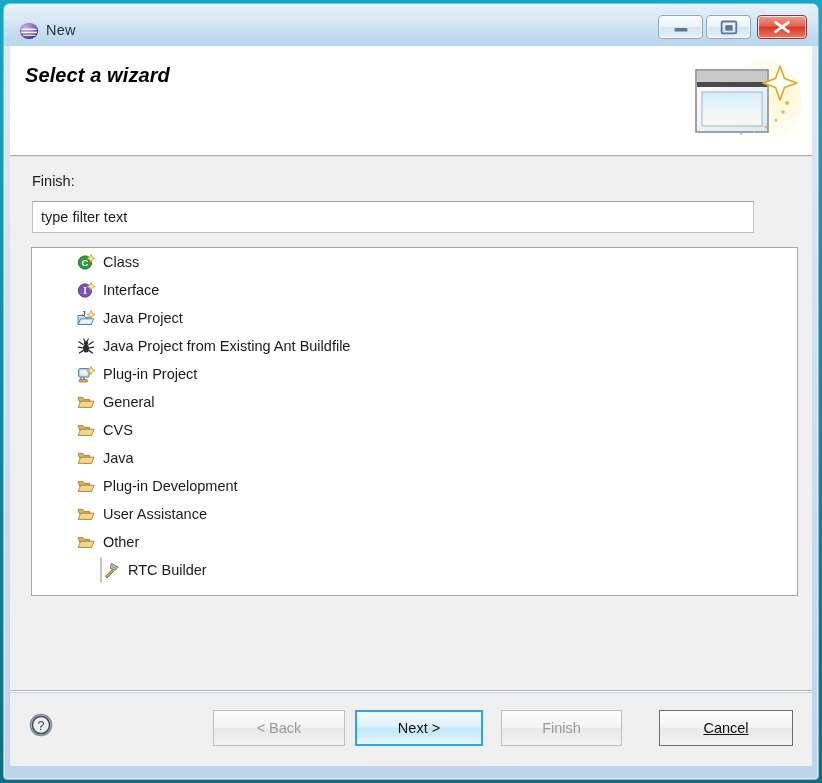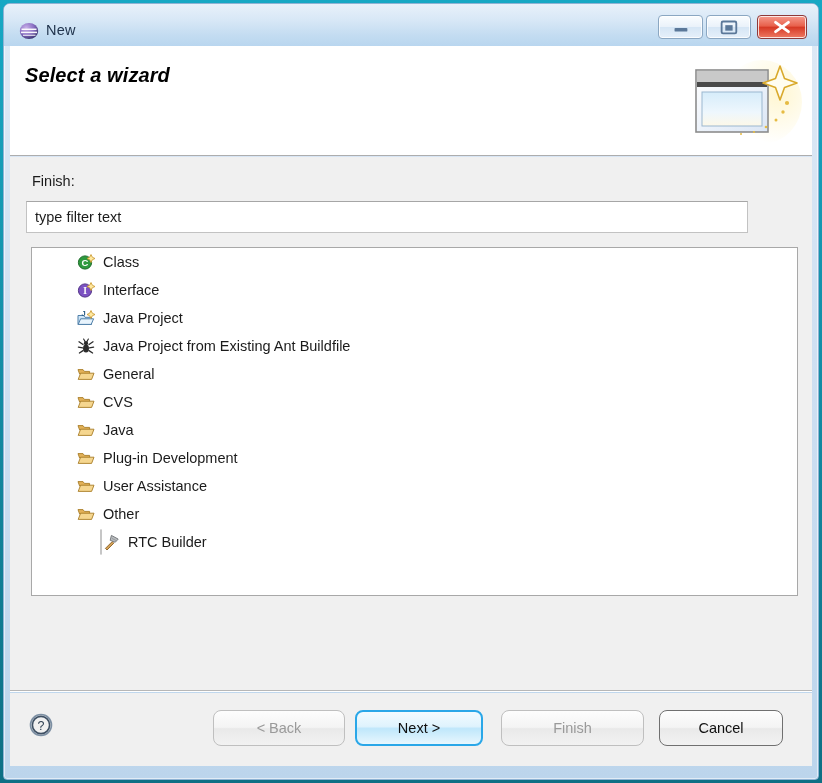--- a/index.html
+++ b/index.html
@@ -86,21 +86,21 @@
   #body-area {
     position: absolute; left: 6px; top: 153px;
     width: 802px; height: 533px;
     background: #f0f0f0;
   }
   #wizards-label {
     position: absolute; left: 22px; top: 16px;
     font-size: 14.5px; color: #1b1b1b;
   }
   #filter-input {
-    position: absolute; left: 16px; top: 44px;
+    position: absolute; left: 22px; top: 44px;
     width: 722px; height: 32px;
     background: #ffffff;
     border: 1px solid #c2c2c2;
     border-top-color: #a6a6a6;
     padding: 0 8px;
     font-size: 14.5px; color: #c2410c;
     font-family: "Liberation Sans", sans-serif;
     line-height: 30px;
     outline: none;
   }
@@ -162,41 +162,41 @@
     width: 802px; height: 73px;
     background: #f0f0f0;
   }
   #help-icon {
     position: absolute; left: 18px; top: 19px;
     width: 26px; height: 26px;
   }
   .dlg-btn {
     position: absolute; top: 17px;
     height: 36px;
-    border-radius: 8px;
+    border-radius: 0;
     font-size: 14.5px;
     font-family: "Liberation Sans", sans-serif;
     text-align: center;
     line-height: 34px;
     background: linear-gradient(180deg,#fdfdfd 0%, #f4f4f4 48%, #e9e9e9 52%, #f2f2f2 100%);
     border: 1px solid #bfbfbf;
     color: #9a9a9a;
     cursor: default;
   }
   .dlg-btn.enabled { color: #101010; border-color: #707070; }
   .dlg-btn.primary {
     color: #101010;
     border: 2px solid #2aa7e8;
     background: linear-gradient(180deg,#f2fbff 0%, #dff3fd 45%, #bfe7fb 52%, #e8f7fe 100%);
     line-height: 32px;
   }
   #btn-back   { left: 203px; width: 132px; }
   #btn-next   { left: 345px; width: 128px; }
-  #btn-finish { left: 491px; width: 143px; }
-  #btn-cancel { left: 649px; width: 124px; }
+  #btn-finish { left: 491px; width: 121px; }
+  #btn-cancel { left: 649px; width: 134px; text-decoration: underline; }
 </style>
 </head>
 <body>
 
 <div id="window-root">
   <div id="window-frame">
 
     <div id="title-bar">
       <span id="app-icon">
         <svg width="20" height="20" viewBox="0 0 20 20">
@@ -309,20 +309,30 @@
                   <ellipse cx="9" cy="11.4" rx="3" ry="4"></ellipse>
                   <circle cx="9" cy="6.2" r="2.1"></circle>
                   <path d="M6 7.5 L2 4.8 M12 7.5 L16 4.8 M5.6 10.8 L1.4 10.2 M12.4 10.8 L16.6 10.2 M6 13.6 L2.4 16 M12 13.6 L15.6 16" stroke="#2b2b2b" stroke-width="1.3" stroke-linecap="round" fill="none"></path>
                   <path d="M8 4.4 L6.6 2 M10 4.4 L11.4 2" stroke="#2b2b2b" stroke-width="1.1" stroke-linecap="round" fill="none"></path>
                 </g>
               </svg></span>
             <span class="wiz-label">Java Project from Existing Ant Buildfile</span>
           </div>
           <div class="wiz-row">
             <span class="wiz-ico"><svg width="18" height="18" viewBox="0 0 18 18">
+                <rect x="1.6" y="3.6" width="10.5" height="8.5" rx="1" fill="#bcd5e8" stroke="#5b7f9c" stroke-width="1"></rect>
+                <rect x="3.2" y="5.2" width="7.2" height="5.2" fill="#e8f2fa"></rect>
+                <path d="M4 12.2 L4 15.2 M7 12.2 L7 15.2" stroke="#8a6f3a" stroke-width="1.4"></path>
+                <rect x="2" y="14.6" width="8.6" height="2.4" rx="1" fill="#d9b35c" stroke="#8a6f3a" stroke-width=".8"></rect>
+                <path d="M14 1.5 L15.3 4.2 L18 5.5 L15.3 6.8 L14 9.5 L12.7 6.8 L10 5.5 L12.7 4.2 Z" fill="#ffe9a0" stroke="#c9962a" stroke-width=".8" stroke-linejoin="round"></path>
+              </svg></span>
+            <span class="wiz-label">Plug-in Project</span>
+          </div>
+          <div class="wiz-row">
+            <span class="wiz-ico"><svg width="18" height="18" viewBox="0 0 18 18">
                 <path d="M1 4.6 L6 4.6 L7.4 6.4 L12.6 6.4 L12.6 9 L2.6 9 Z" fill="#e3b259" stroke="#a87d27" stroke-width=".9" stroke-linejoin="round"></path>
                 <path d="M1.2 14.4 L3.6 8.2 L17 8.2 L14.6 14.4 Z" fill="#f5d68f" stroke="#a87d27" stroke-width=".9" stroke-linejoin="round"></path>
               </svg></span>
             <span class="wiz-label">General</span>
           </div>
           <div class="wiz-row">
             <span class="wiz-ico"><svg width="18" height="18" viewBox="0 0 18 18">
                 <path d="M1 4.6 L6 4.6 L7.4 6.4 L12.6 6.4 L12.6 9 L2.6 9 Z" fill="#e3b259" stroke="#a87d27" stroke-width=".9" stroke-linejoin="round"></path>
                 <path d="M1.2 14.4 L3.6 8.2 L17 8.2 L14.6 14.4 Z" fill="#f5d68f" stroke="#a87d27" stroke-width=".9" stroke-linejoin="round"></path>
               </svg></span>

